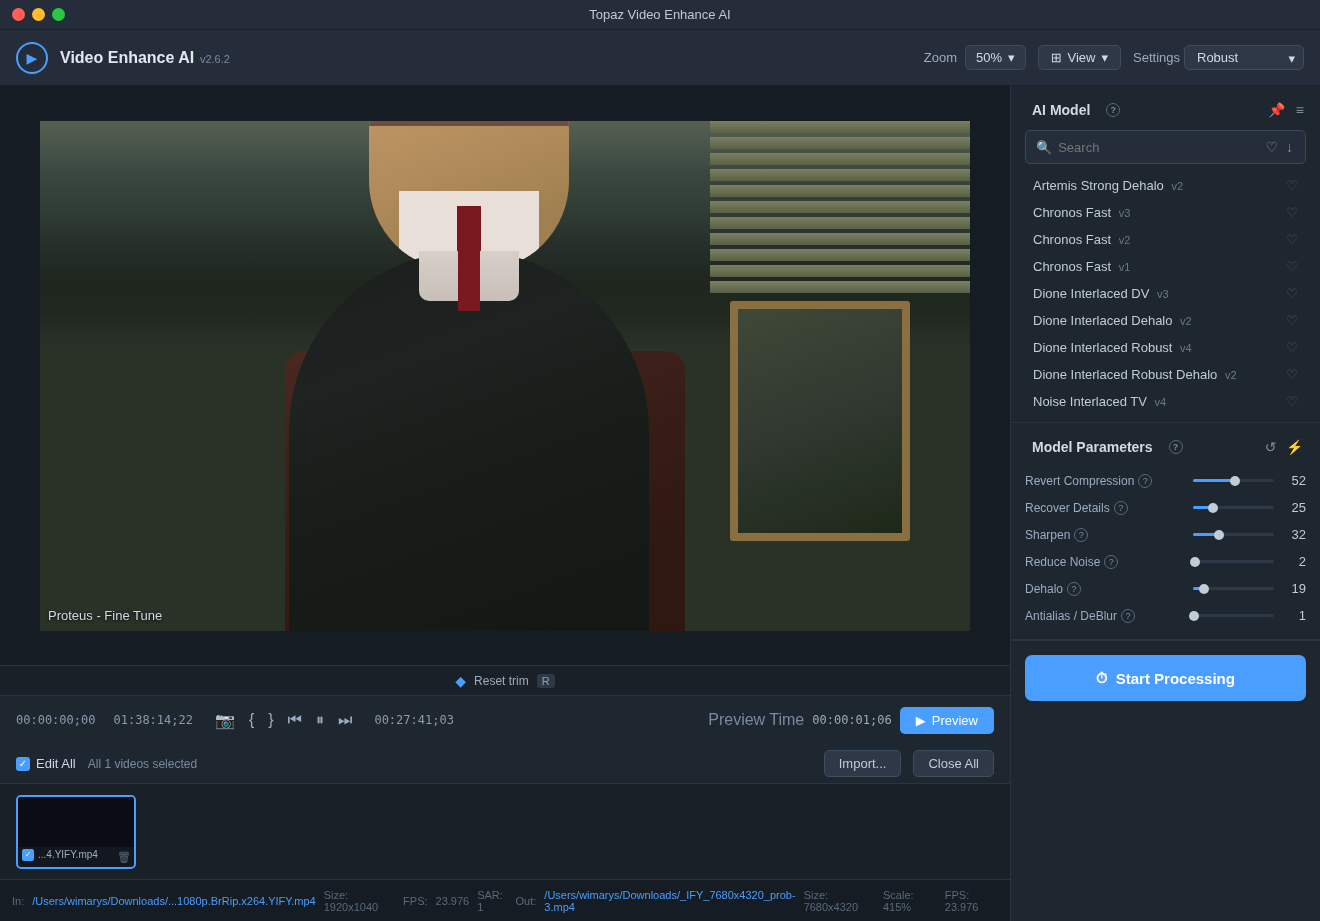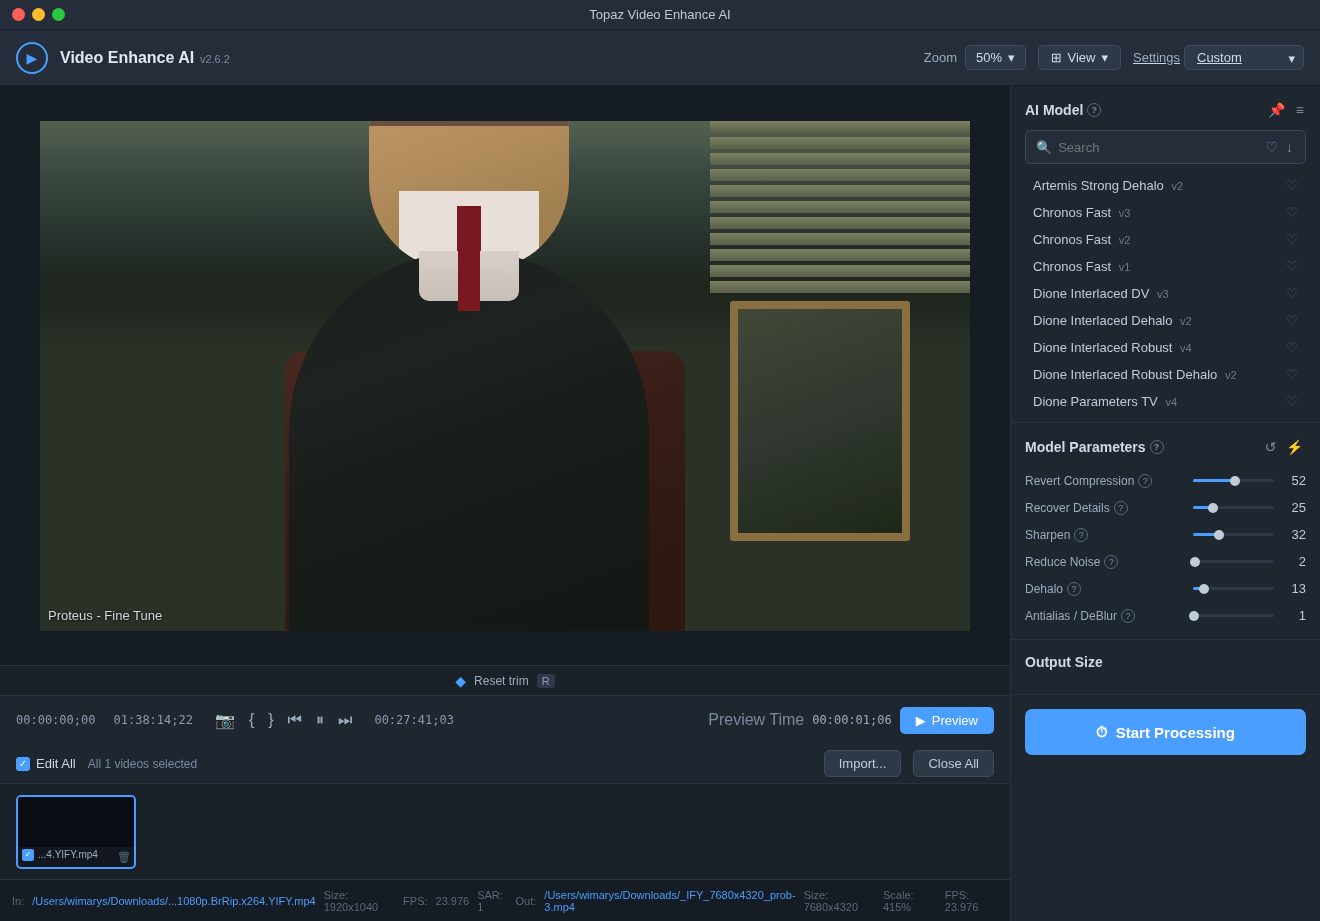--- a/index.html
+++ b/index.html
@@ -98,21 +98,20 @@
       border-radius: 5px;
       padding: 4px 12px;
       font-size: 13px;
       display: flex; align-items: center; gap: 6px;
       cursor: pointer;
     }
     .toolbar-settings-group {
       display: flex;
       align-items: center;
       gap: 4px;
-      text-decoration: underline;
     }
     .settings-label {
       color: #9aacbf;
       font-size: 13px;
     }
     .settings-dropdown {
       background: #2e3847;
       border: 1px solid #3d4d60;
       color: #d0dae8;
       border-radius: 5px;
@@ -402,21 +401,22 @@
       justify-content: space-between;
       margin-bottom: 10px;
     }
 
     .panel-section-title {
       font-size: 14px;
       font-weight: 600;
       color: #d0dae8;
       display: flex;
       align-items: center;
-      gap: 4px;
+      gap: 16px;
+      margin-left: 7px;
     }
 
     .help-icon {
       width: 14px; height: 14px;
       border: 1px solid #5a6a7a;
       border-radius: 50%;
       font-size: 9px;
       color: #7a8aa0;
       display: inline-flex; align-items: center; justify-content: center;
     }
@@ -749,21 +749,21 @@
     </div>
   </div>
   <div class="toolbar-btn">
     <span>⊞</span>
     <span>View</span>
     <span>▾</span>
   </div>
   <div class="toolbar-settings-group">
     <span class="settings-label">Settings</span>
     <div class="settings-dropdown">
-      <span>Custom</span>
+      <span>Robust</span>
       <span style="position:absolute;right:8px;top:50%;transform:translateY(-50%)">▾</span>
     </div>
   </div>
 </div>
 
 <div class="main-layout">
 
   <div class="video-area">
 
     <div class="video-container">
@@ -955,21 +955,21 @@
     </li>
           <li class="model-item">
       <span>
         <span class="model-name">Dione Interlaced Robust Dehalo</span>
         <span class="model-version">v2</span>
       </span>
       <span class="model-fav">♡</span>
     </li>
           <li class="model-item">
       <span>
-        <span class="model-name">Dione Parameters TV</span>
+        <span class="model-name">Noise Interlaced TV</span>
         <span class="model-version">v4</span>
       </span>
       <span class="model-fav">♡</span>
     </li>
         </ul>
     </div>
 
     <div class="panel-section">
       <div class="panel-section-header">
         <div class="panel-section-title">
@@ -1039,43 +1039,38 @@
       <div class="param-label-area">
         <span class="param-label">Dehalo</span>
         <span class="help-icon">?</span>
       </div>
       <div class="custom-slider-wrap">
         <div class="param-slider">
           <div class="param-slider-fill" style="width:13%"></div>
           <div class="param-slider-thumb" style="left:13%"></div>
         </div>
       </div>
-      <span class="param-value">13</span>
+      <span class="param-value">19</span>
     </div>
           <div class="param-row">
       <div class="param-label-area">
         <span class="param-label">Antialias / DeBlur</span>
         <span class="help-icon">?</span>
       </div>
       <div class="custom-slider-wrap">
         <div class="param-slider">
           <div class="param-slider-fill" style="width:1%"></div>
           <div class="param-slider-thumb" style="left:1%"></div>
         </div>
       </div>
       <span class="param-value">1</span>
     </div>
         </div>
     </div>
 
-    <div class="output-size-section">
-      <div class="panel-section-title" style="margin-bottom:10px;">
-        <span>Output Size</span>
-      </div>
-    </div>
 
     <div class="start-btn-area">
       <button class="start-btn">
         <span>⏱</span>
         <span>Start Processing</span>
       </button>
     </div>
 
   </div>
 </div>

